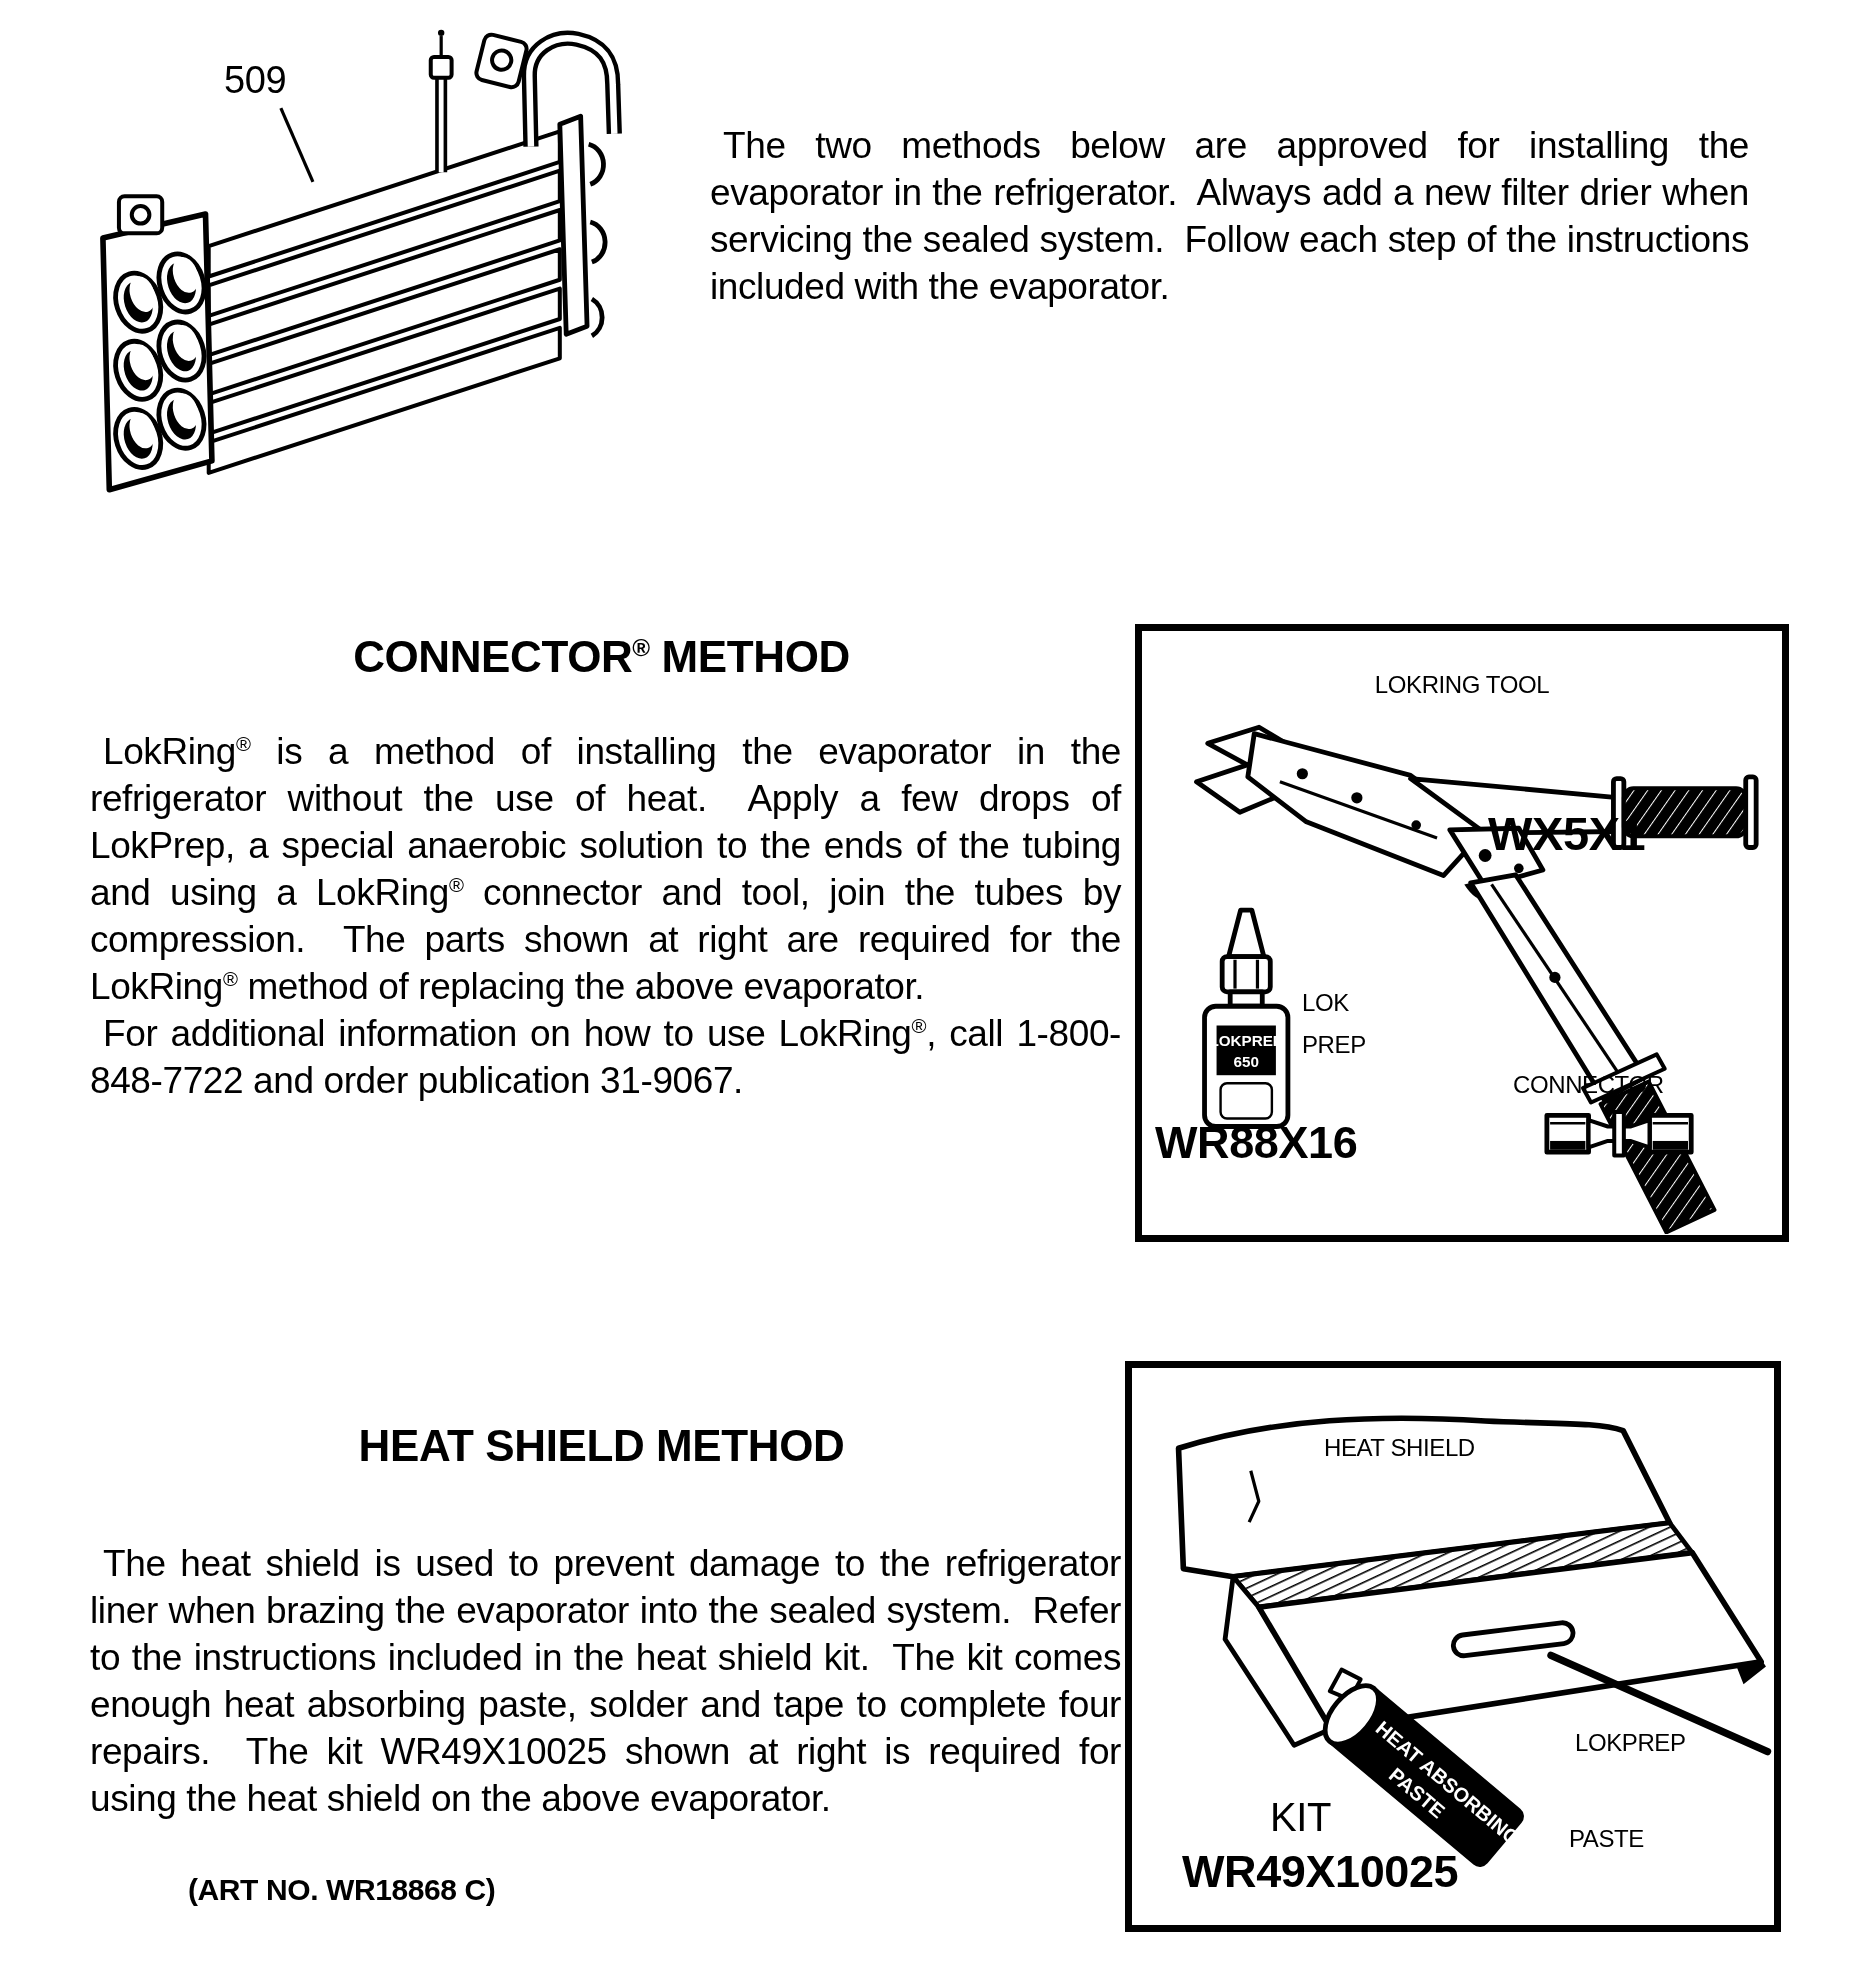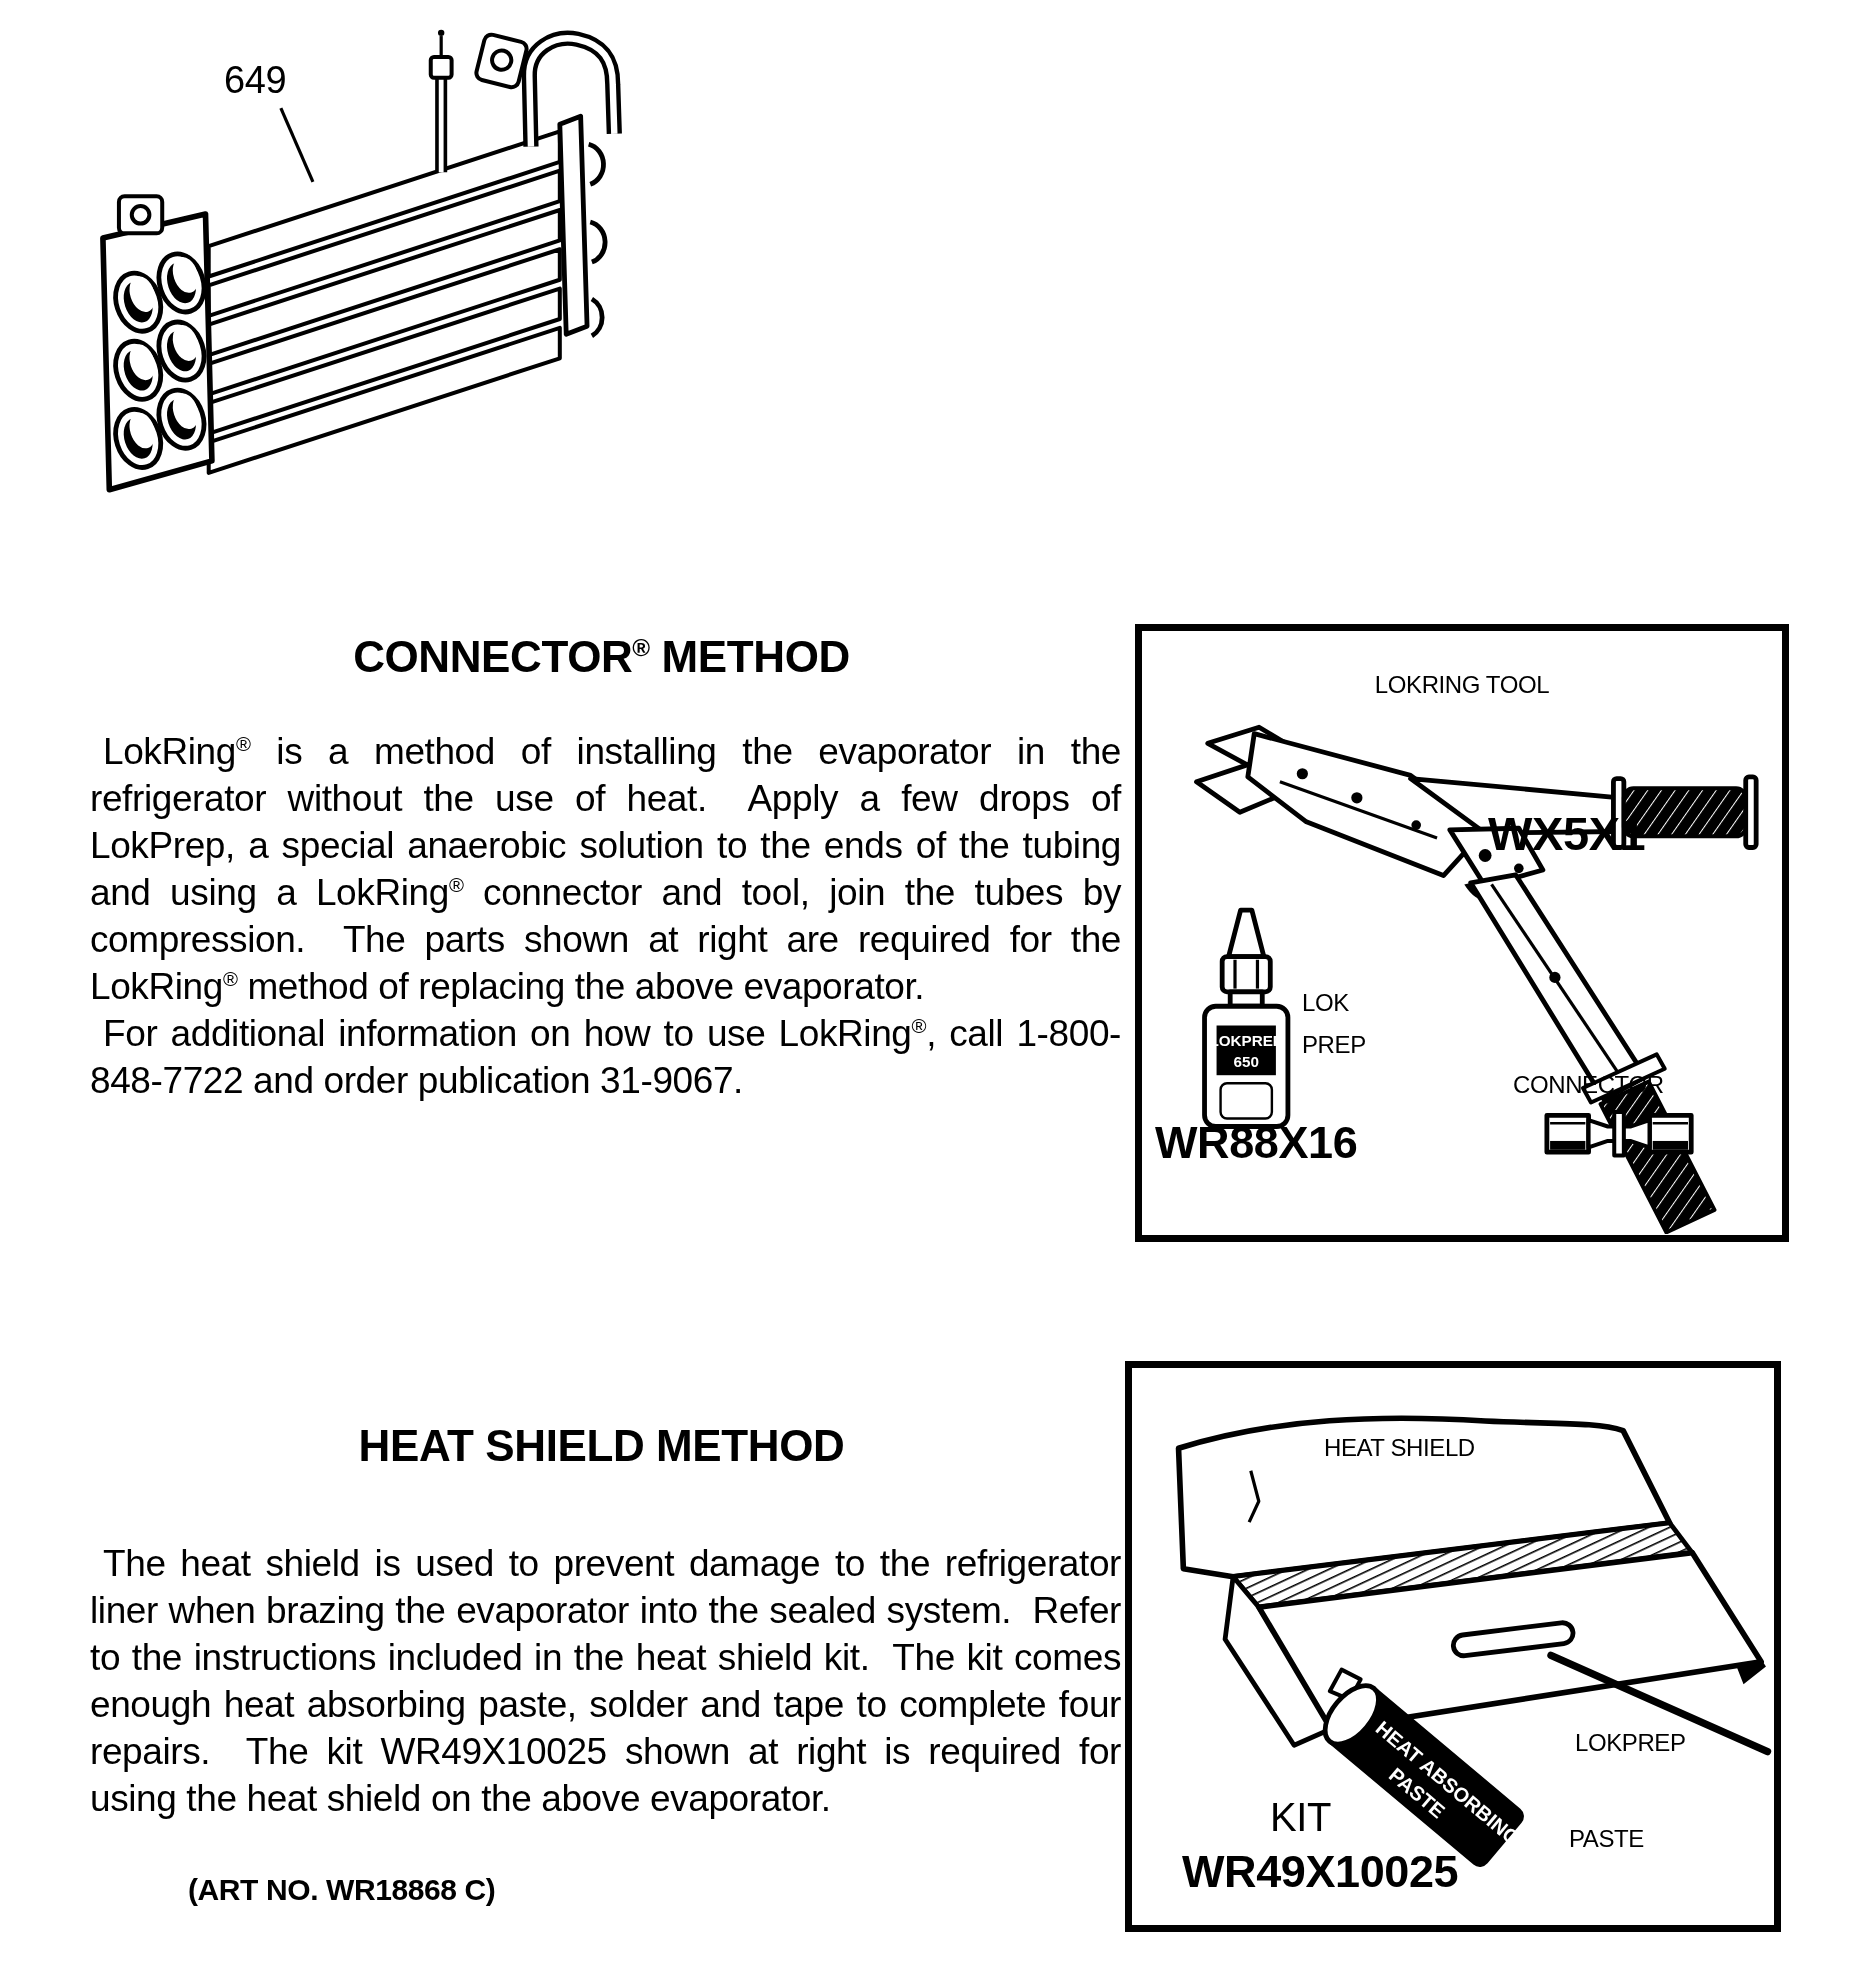--- a/index.html
+++ b/index.html
@@ -107,23 +107,26 @@
             </g>
           </g>
         </g>
 
         <g>
           <rect x="98" y="230" width="54" height="46" rx="7" fill="#fff" stroke-width="5"></rect>
           <circle cx="125" cy="253" r="11" fill="#fff" stroke-width="5"></circle>
         </g>
       </g>
     </svg>
-    <div class="abs lbl" style="left:184px; top:47px; font-size:38px;">649</div>
-  </div>
-
+    <div class="abs lbl" style="left:184px; top:47px; font-size:38px;">509</div>
+  </div>
+
+  <div class="abs body-text" style="left:710px; top:122px; width:1039px;">
+    <p>The two methods below are approved for installing the evaporator in the refrigerator.&nbsp; Always add a new filter drier when servicing the sealed system.&nbsp; Follow each step of the instructions included with the evaporator.</p>
+  </div>
 
   <div class="abs heading" style="left:80px; top:632px; width:1043px;"><span>CONNECTOR</span><sup>®</sup><span> METHOD</span></div>
 
   <div class="abs body-text" style="left:90px; top:728px; width:1031px;">
     <p><span>LokRing</span><sup>®</sup><span> is a method of installing the evaporator in the refrigerator without the use of heat.&nbsp; Apply a few drops of LokPrep, a special anaerobic solution to the ends of the tubing and using a LokRing</span><sup>®</sup><span> connector and tool, join the tubes by compression.&nbsp; The parts shown at right are required for the LokRing</span><sup>®</sup><span> method of replacing the above evaporator.</span></p>
     <p><span>For additional information on how to use LokRing</span><sup>®</sup><span>, call 1-800-848-7722 and order publication 31-9067.</span></p>
   </div>
 
   <div class="abs part-box" style="left:1135px; top:624px; width:654px; height:618px;">
     <svg class="abs" style="left:0; top:0;" width="639" height="603" viewBox="0 0 797 752">

